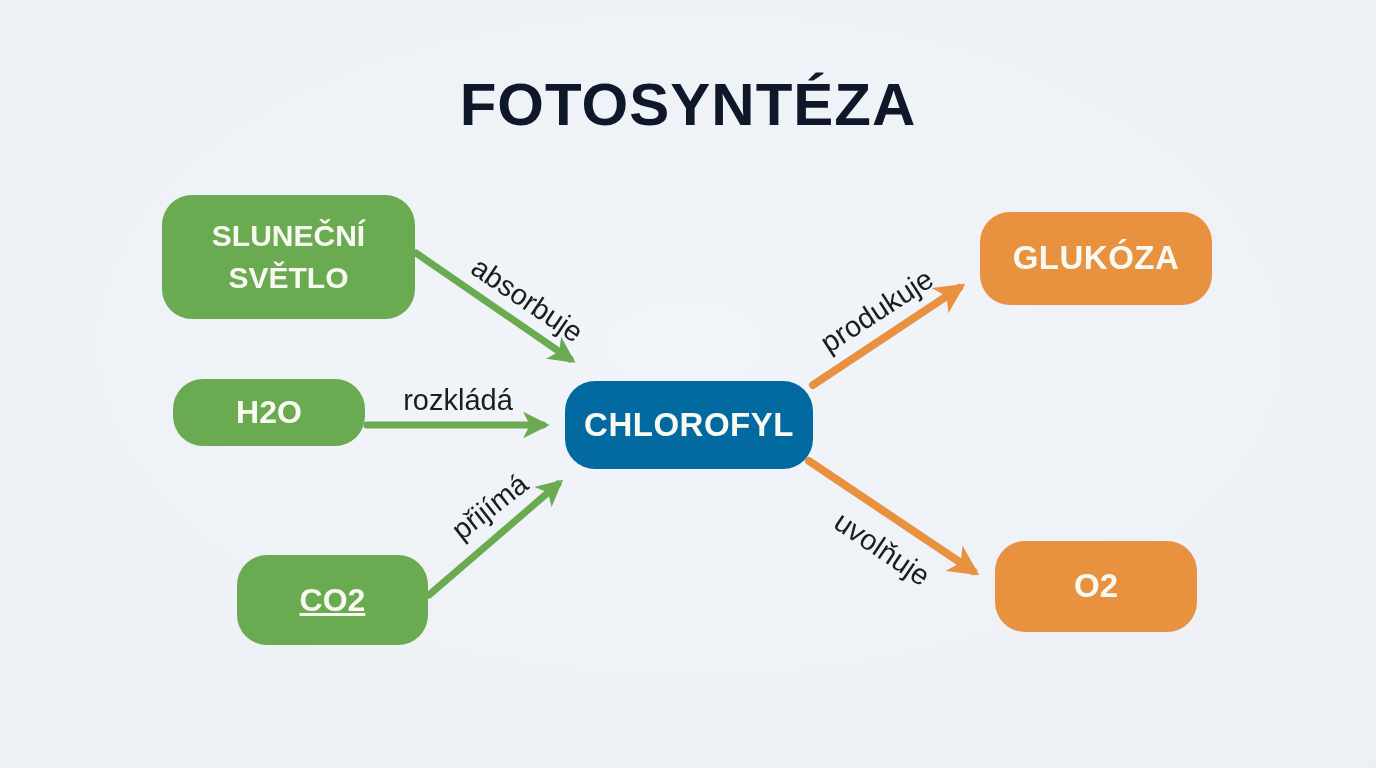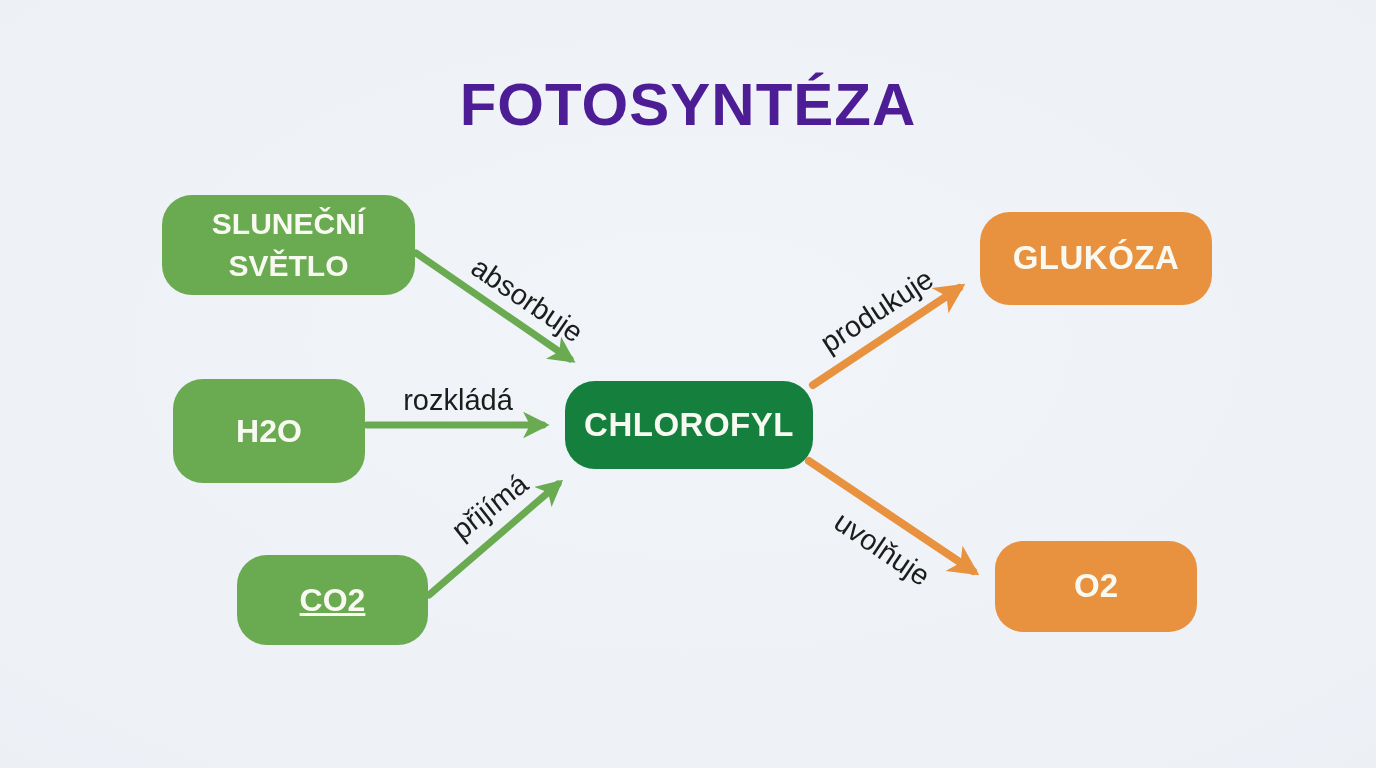--- a/index.html
+++ b/index.html
@@ -14,50 +14,50 @@
     height: 768px;
   }
   .title {
     position: absolute;
     left: 0; right: 0;
     top: 70px;
     text-align: center;
     font-size: 60px;
     font-weight: bold;
     letter-spacing: 1px;
-    color: #4c1d95;
+    color: #0f172a;
   }
   .edges-svg {
     position: absolute;
     left: 0; top: 0;
     width: 1376px;
     height: 768px;
   }
   .node {
     position: absolute;
     display: flex;
     align-items: center;
     justify-content: center;
     border-radius: 30px;
     color: #f8faf2;
     font-weight: bold;
     text-align: center;
     white-space: pre-line;
     line-height: 1.4;
   }
   .node.green  { background: #6aaa51; }
-  .node.blue   { background: #15803d; }
+  .node.blue   { background: #0369a1; }
   .node.orange { background: #e8913e; }
 
-  .node-sunlight    { left: 162px; top: 195px; width: 253px; height: 100px; font-size: 30px; }
-  .node-h2o         { left: 173px; top: 379px; width: 192px; height:  104px; font-size: 32px; }
+  .node-sunlight    { left: 162px; top: 195px; width: 253px; height: 124px; font-size: 30px; }
+  .node-h2o         { left: 173px; top: 379px; width: 192px; height:  67px; font-size: 32px; }
   .node-co2         { left: 237px; top: 555px; width: 191px; height:  90px; font-size: 32px; text-decoration: underline; }
   .node-chlorophyll { left: 565px; top: 381px; width: 248px; height:  88px; font-size: 33px; letter-spacing: 0.5px; }
   .node-glucose     { left: 980px; top: 212px; width: 232px; height:  93px; font-size: 33px; letter-spacing: 0.5px; }
-  .node-o2          { left: 995px; top: 541px; width: 202px; height:  91px; font-size: 33px; border-radius: 28px; }
+  .node-o2          { left: 995px; top: 541px; width: 202px; height:  91px; font-size: 33px; }
 
   .edge-label {
     position: absolute;
     font-size: 29px;
     color: #1c1c1c;
     white-space: nowrap;
     transform: translate(-50%, -50%) rotate(var(--rot, 0deg));
   }
   .label-absorbuje { left: 527px; top: 300px; --rot: 34deg; }
   .label-rozklada  { left: 458px; top: 400px; text-align: right; --rot: 0deg;  }

